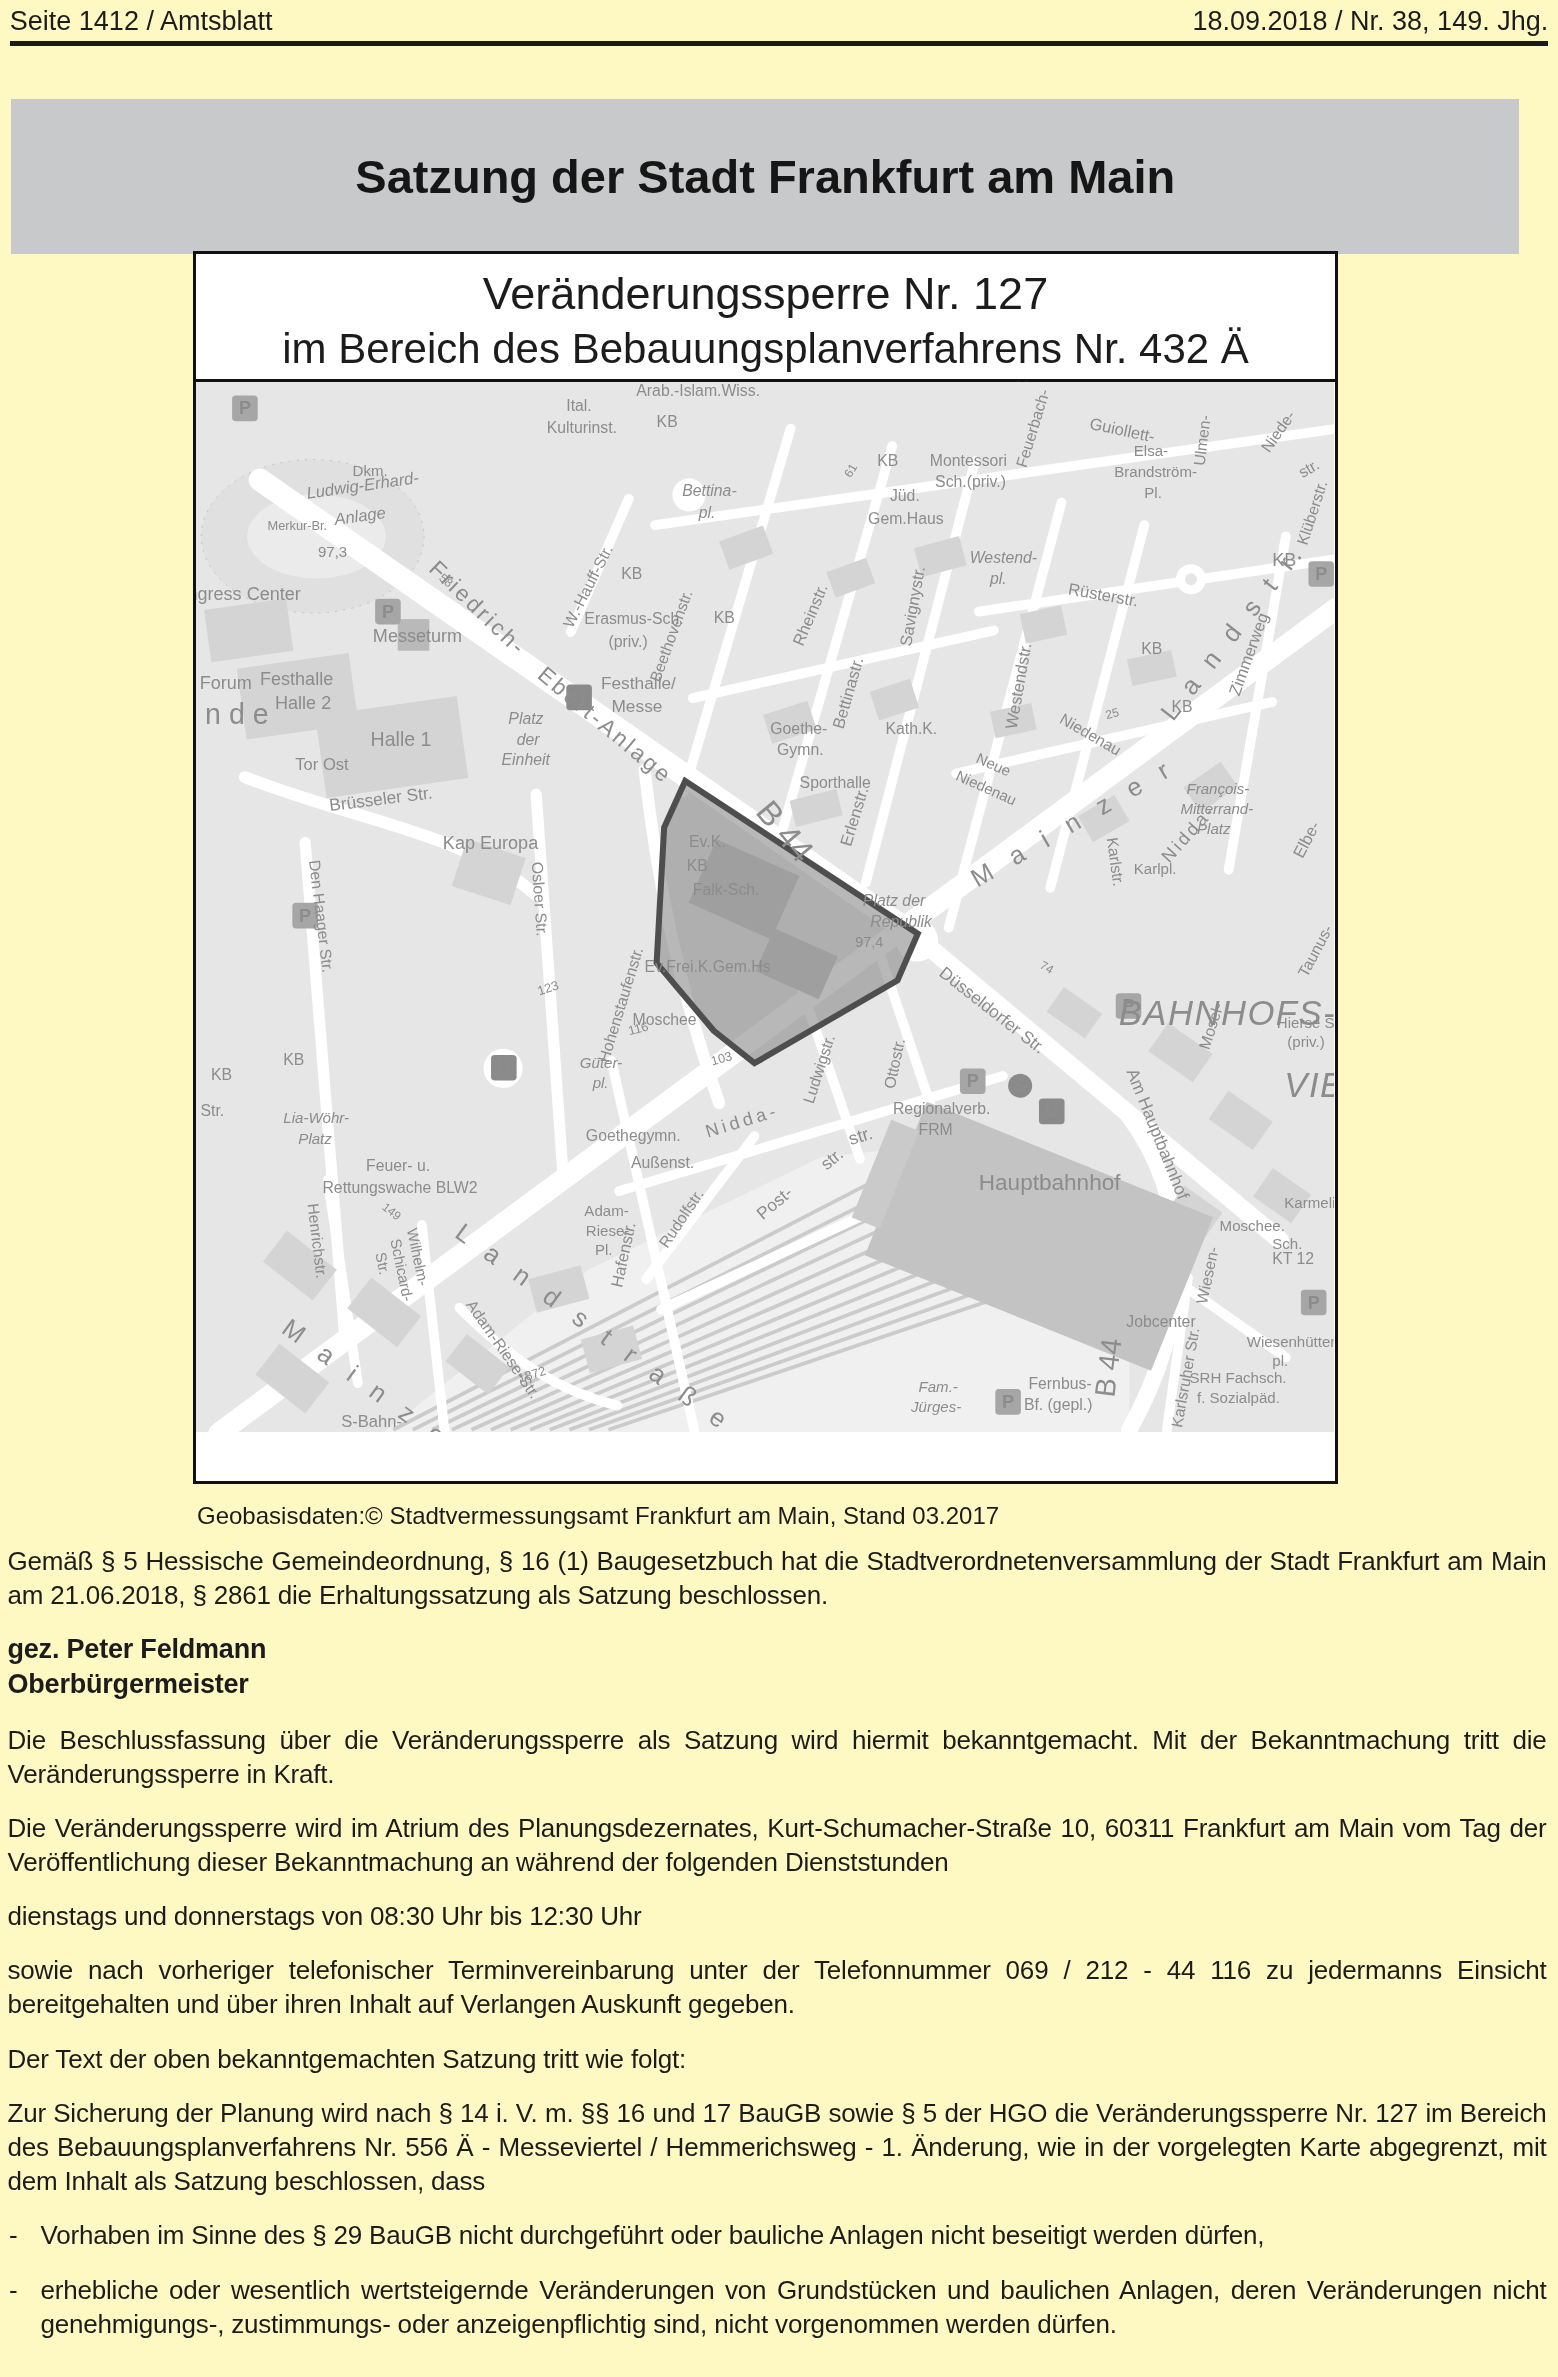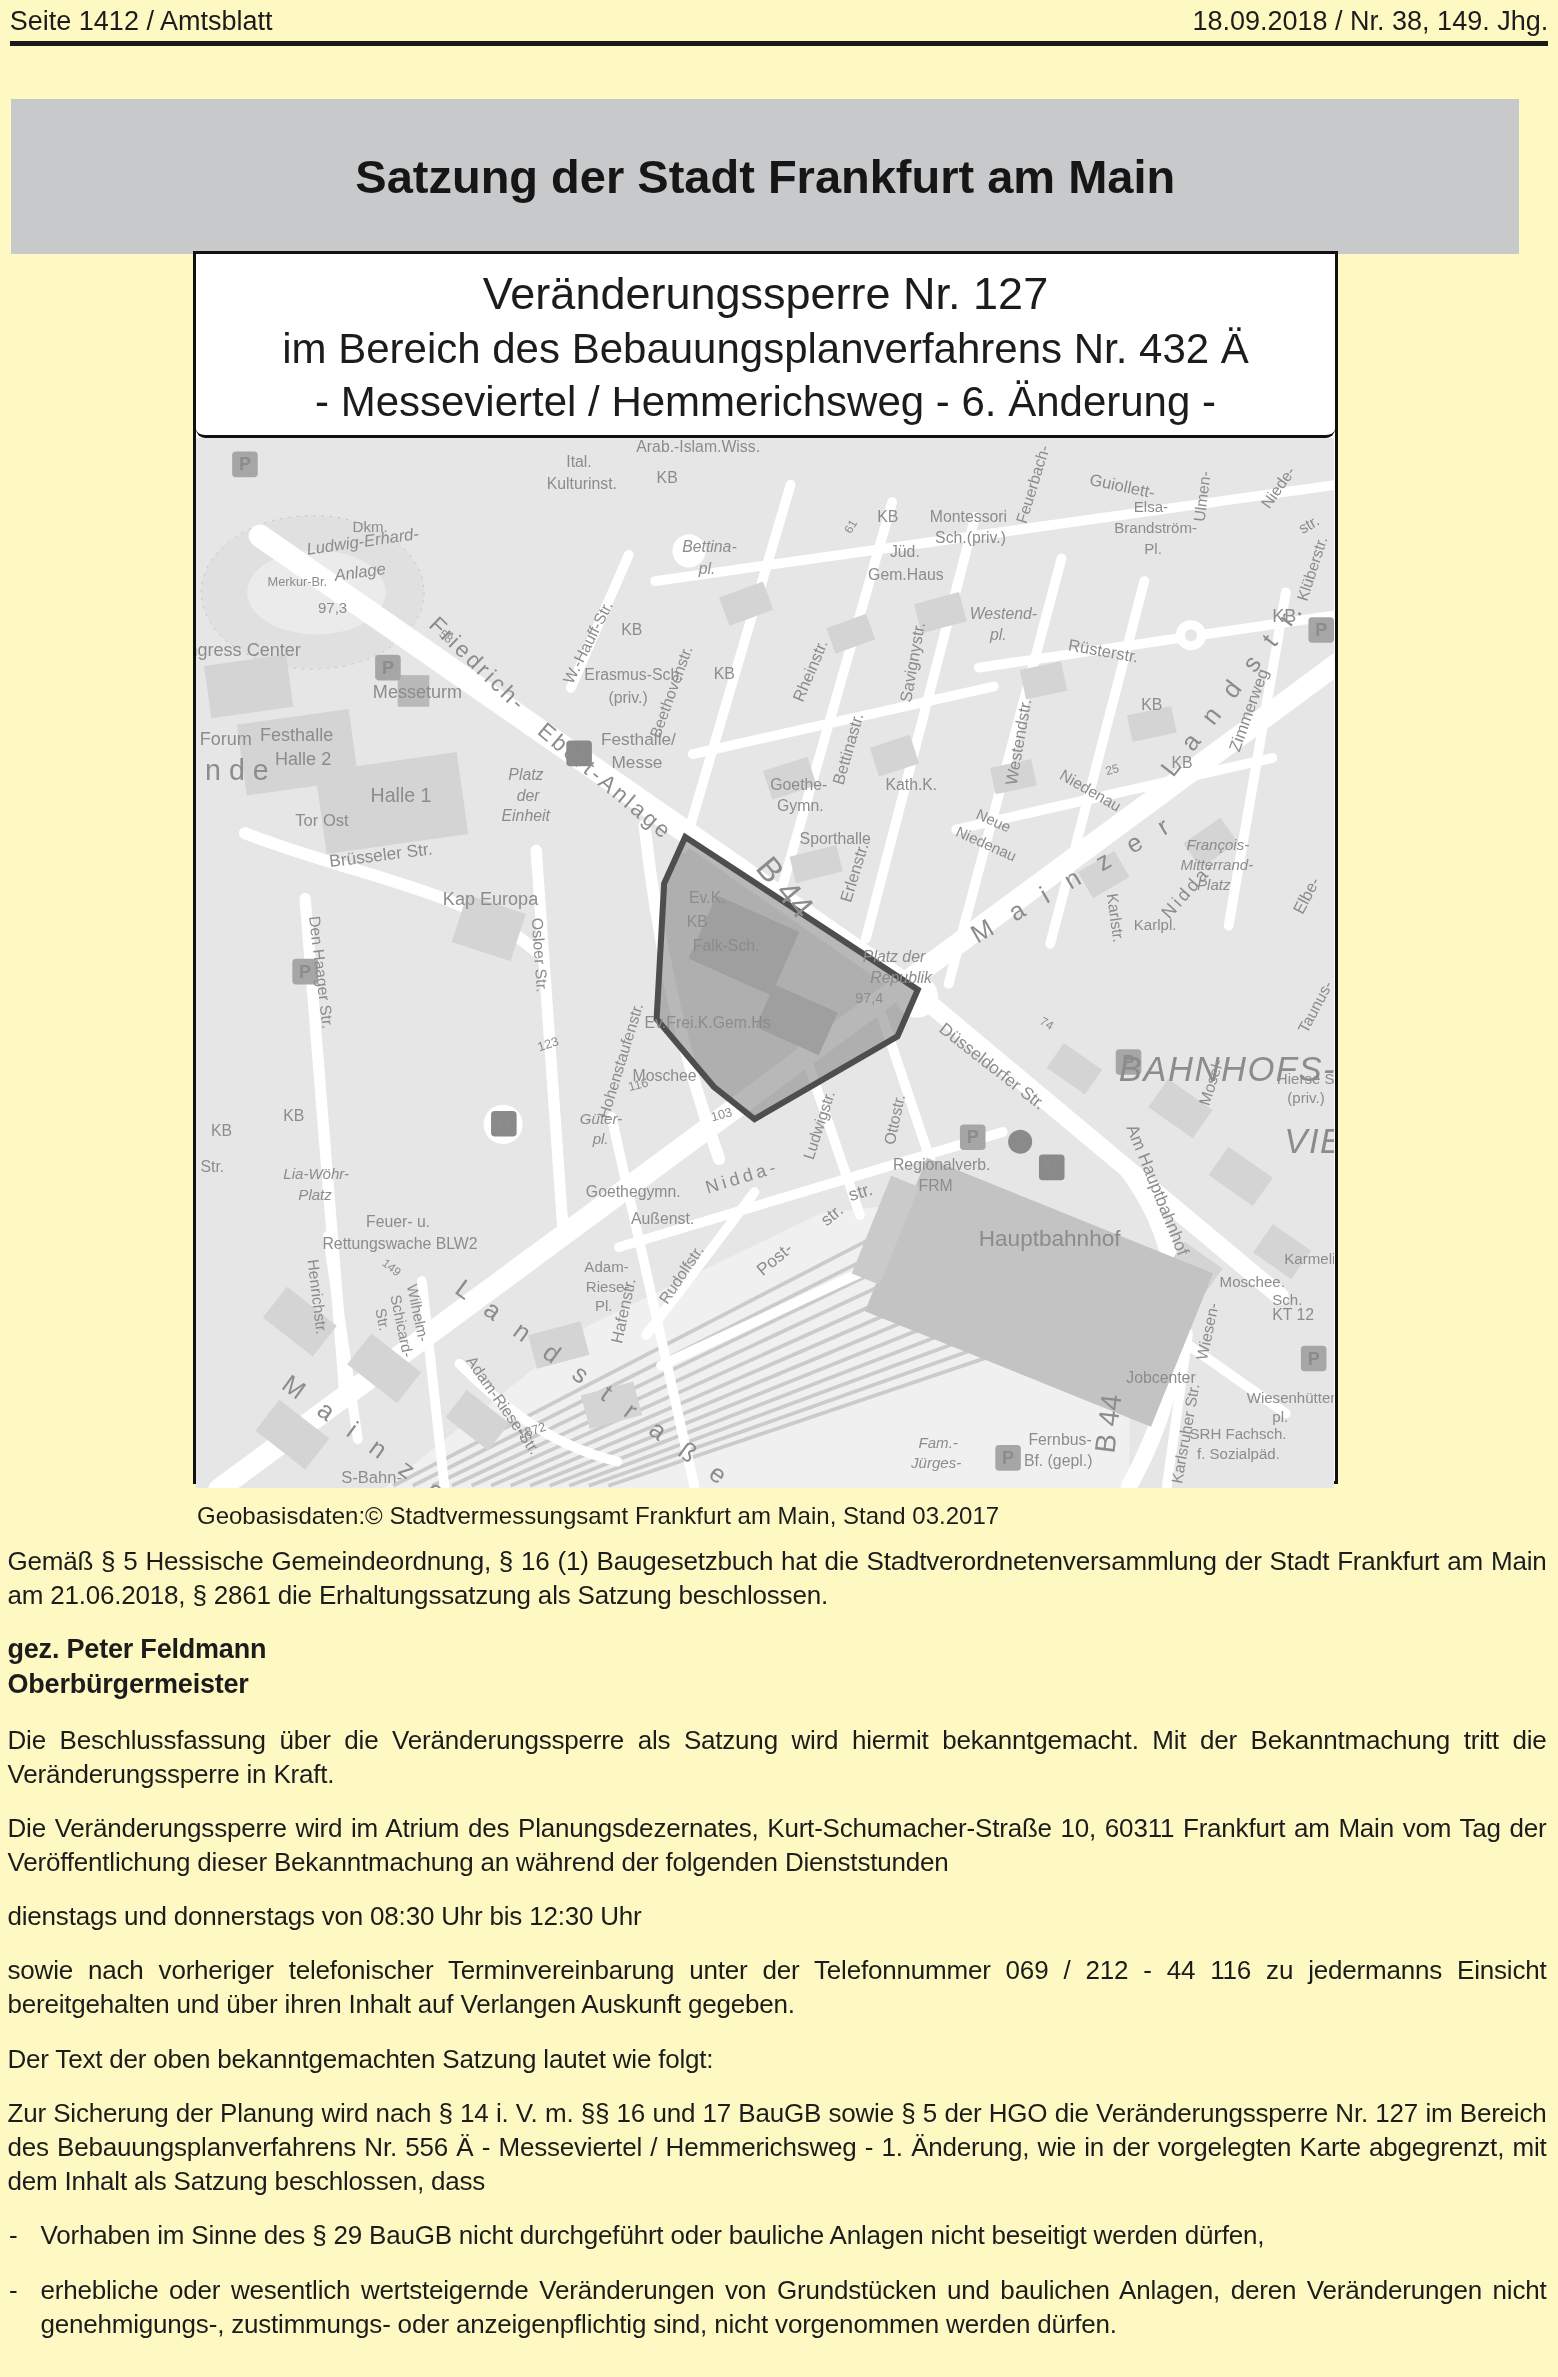--- a/index.html
+++ b/index.html
@@ -10,22 +10,22 @@
   .hdr .l{position:absolute;left:0;top:0;}
   .hdr .r{position:absolute;right:0;top:0;}
   .rule{position:absolute;top:41px;left:9.8px;right:9.8px;height:4.5px;background:#1a1a1a;}
   
   .banner{position:absolute;left:11.3px;top:99px;width:1508px;height:155px;background:#c8c9ca;
           display:flex;align-items:center;justify-content:center;}
   .banner h1{margin:0;font-size:47px;font-weight:bold;letter-spacing:0px;color:#161616;}
   
   .nbox{position:absolute;left:193px;top:251px;width:1145px;height:1233px;border:3.8px solid #111;
         box-sizing:border-box;background:#fff;}
-  .nbox .ttl{height:184px;border-bottom:3.8px solid #111;box-sizing:border-box;text-align:center;
-             padding-top:10.5px;border-radius:9px;}
+  .nbox .ttl{height:128px;border-bottom:3.8px solid #111;box-sizing:border-box;text-align:center;
+             padding-top:10.5px;}
   .nbox .t1{font-size:45px;line-height:57px;}
   .nbox .t2{font-size:42px;line-height:53px;}
   .nbox .t3{font-size:42px;line-height:53px;}
   .mapwrap{position:relative;width:1138px;height:1050px;overflow:hidden;background:#e6e6e6;}
   svg{display:block;}
   svg text{fill:#8c8c8c;}
   .cap{position:absolute;left:197px;top:1502px;font-size:24px;color:#1c1c1c;}
   
   .bodytxt{position:absolute;left:7.5px;top:1544px;width:1539px;font-size:26px;line-height:34px;
            letter-spacing:-0.2px;}
@@ -342,20 +342,20 @@
   <div class="bodytxt" id="body-blocks">
       <p class="j">Gemäß § 5 Hessische Gemeindeordnung, § 16 (1) Baugesetzbuch hat die Stadtverordnetenversammlung der Stadt Frankfurt am Main am 21.06.2018, § 2861 die Erhaltungssatzung als Satzung beschlossen.</p>
       <div class="sig">
         <div>gez. Peter Feldmann</div>
         <div>Oberbürgermeister</div>
       </div>
       <p class="j">Die Beschlussfassung über die Veränderungssperre als Satzung wird hiermit bekanntgemacht. Mit der Bekanntmachung tritt die Veränderungssperre in Kraft.</p>
       <p class="j">Die Veränderungssperre wird im Atrium des Planungsdezernates, Kurt-Schumacher-Straße 10, 60311 Frankfurt am Main vom Tag der Veröffentlichung dieser Bekanntmachung an während der folgenden Dienststunden</p>
       <p>dienstags und donnerstags von 08:30 Uhr bis 12:30 Uhr</p>
       <p class="j">sowie nach vorheriger telefonischer Terminvereinbarung unter der Telefonnummer 069 / 212 - 44 116 zu jedermanns Einsicht bereitgehalten und über ihren Inhalt auf Verlangen Auskunft gegeben.</p>
-      <p>Der Text der oben bekanntgemachten Satzung lautet wie folgt:</p>
+      <p>Der Text der oben bekanntgemachten Satzung tritt wie folgt:</p>
       <p class="j">Zur Sicherung der Planung wird nach § 14 i. V. m. §§ 16 und 17 BauGB sowie § 5 der HGO die Veränderungssperre Nr. 127 im Bereich des Bebauungsplanverfahrens Nr. 556 Ä - Messeviertel / Hemmerichsweg - 1. Änderung, wie in der vorgelegten Karte abgegrenzt, mit dem Inhalt als Satzung beschlossen, dass</p>
       <p class="bullet"><span class="dash">-</span><span>Vorhaben im Sinne des § 29 BauGB nicht durchgeführt oder bauliche Anlagen nicht beseitigt werden dürfen,</span></p>
       <p class="bullet"><span class="dash">-</span><span>erhebliche oder wesentlich wertsteigernde Veränderungen von Grundstücken und baulichen Anlagen, deren Veränderungen nicht genehmigungs-, zustimmungs- oder anzeigenpflichtig sind, nicht vorgenommen werden dürfen.</span></p>
     </div>
 
 </div>
 
 
 </body></html>

